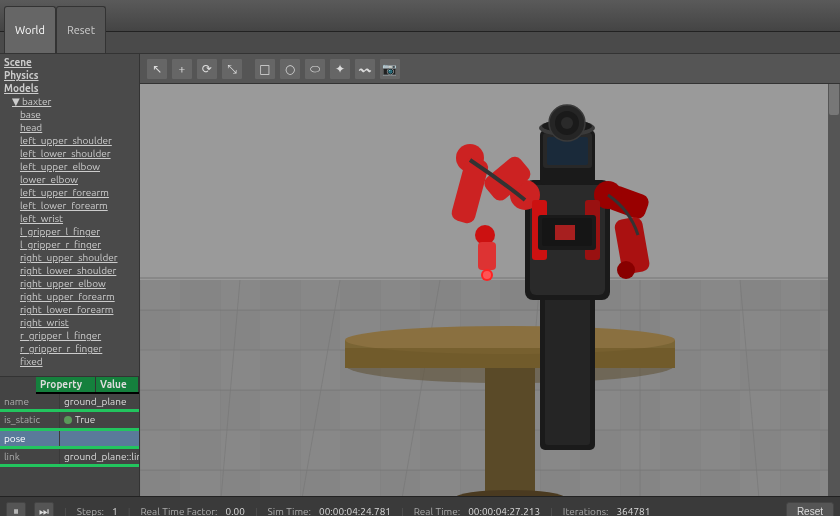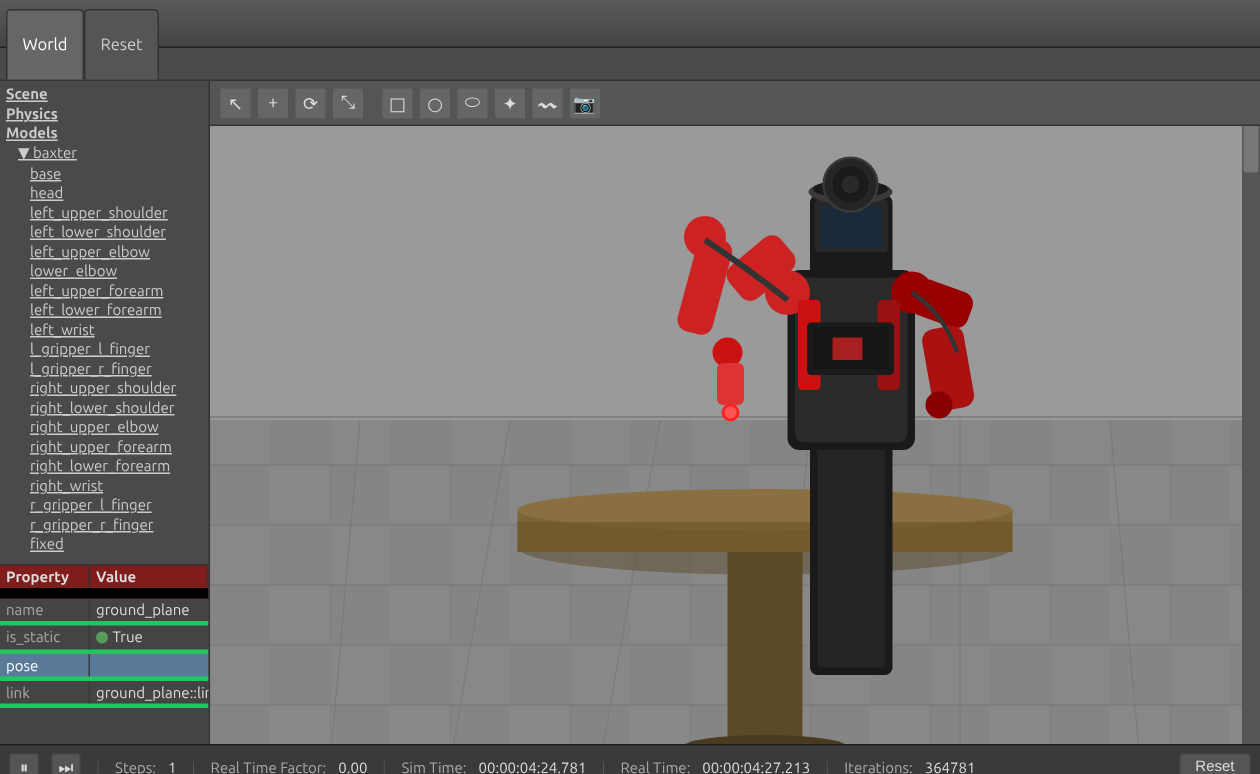--- a/index.html
+++ b/index.html
@@ -101,22 +101,23 @@
 
     
     #props-panel {
       border-top: 1px solid #333;
       background: #444;
       min-height: 120px;
     }
     #props-header {
       display: grid;
       grid-template-columns: 60px 1fr;
-      background: #7f1d1d;
-      border-bottom: 7px solid #000000;
+      background: #15803d;
+      border-bottom: 2px solid #000000;
+      margin-left: 36px;
     }
     .props-col-header {
       padding: 2px 4px;
       font-size: 10px;
       font-weight: bold;
       color: #ddd;
       border-right: 1px solid #333;
     }
     .prop-row {
       display: grid;

